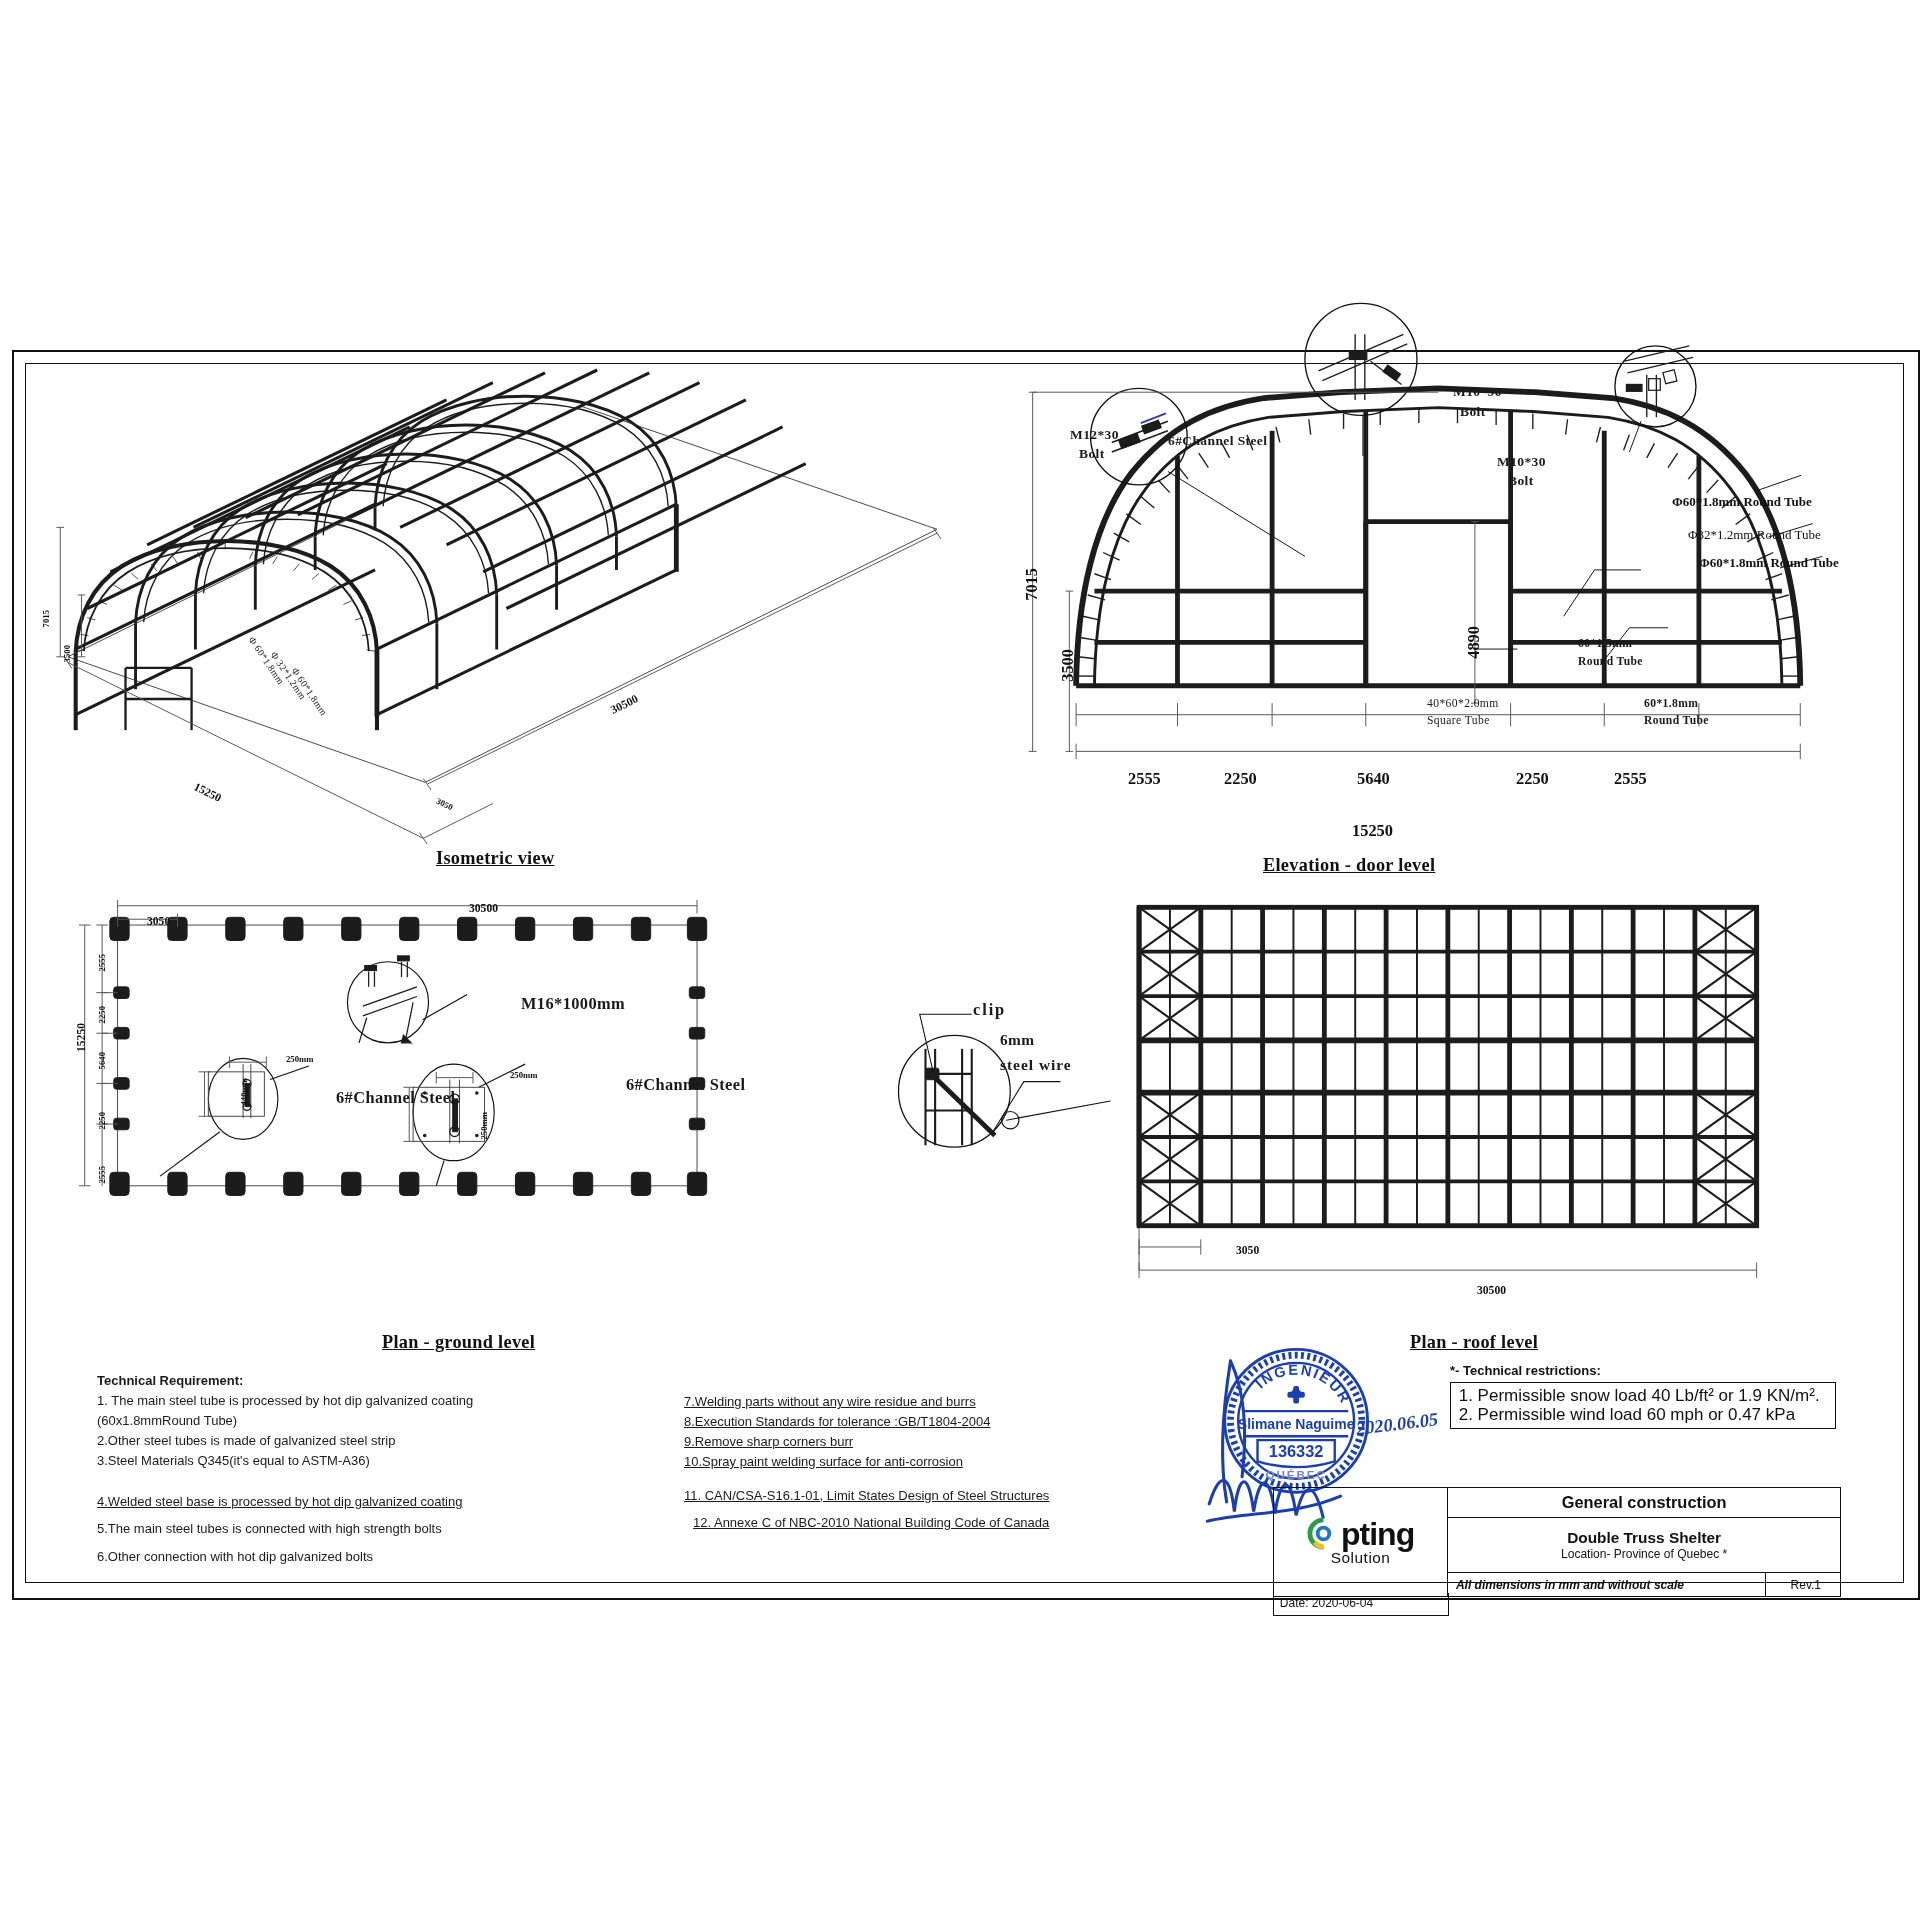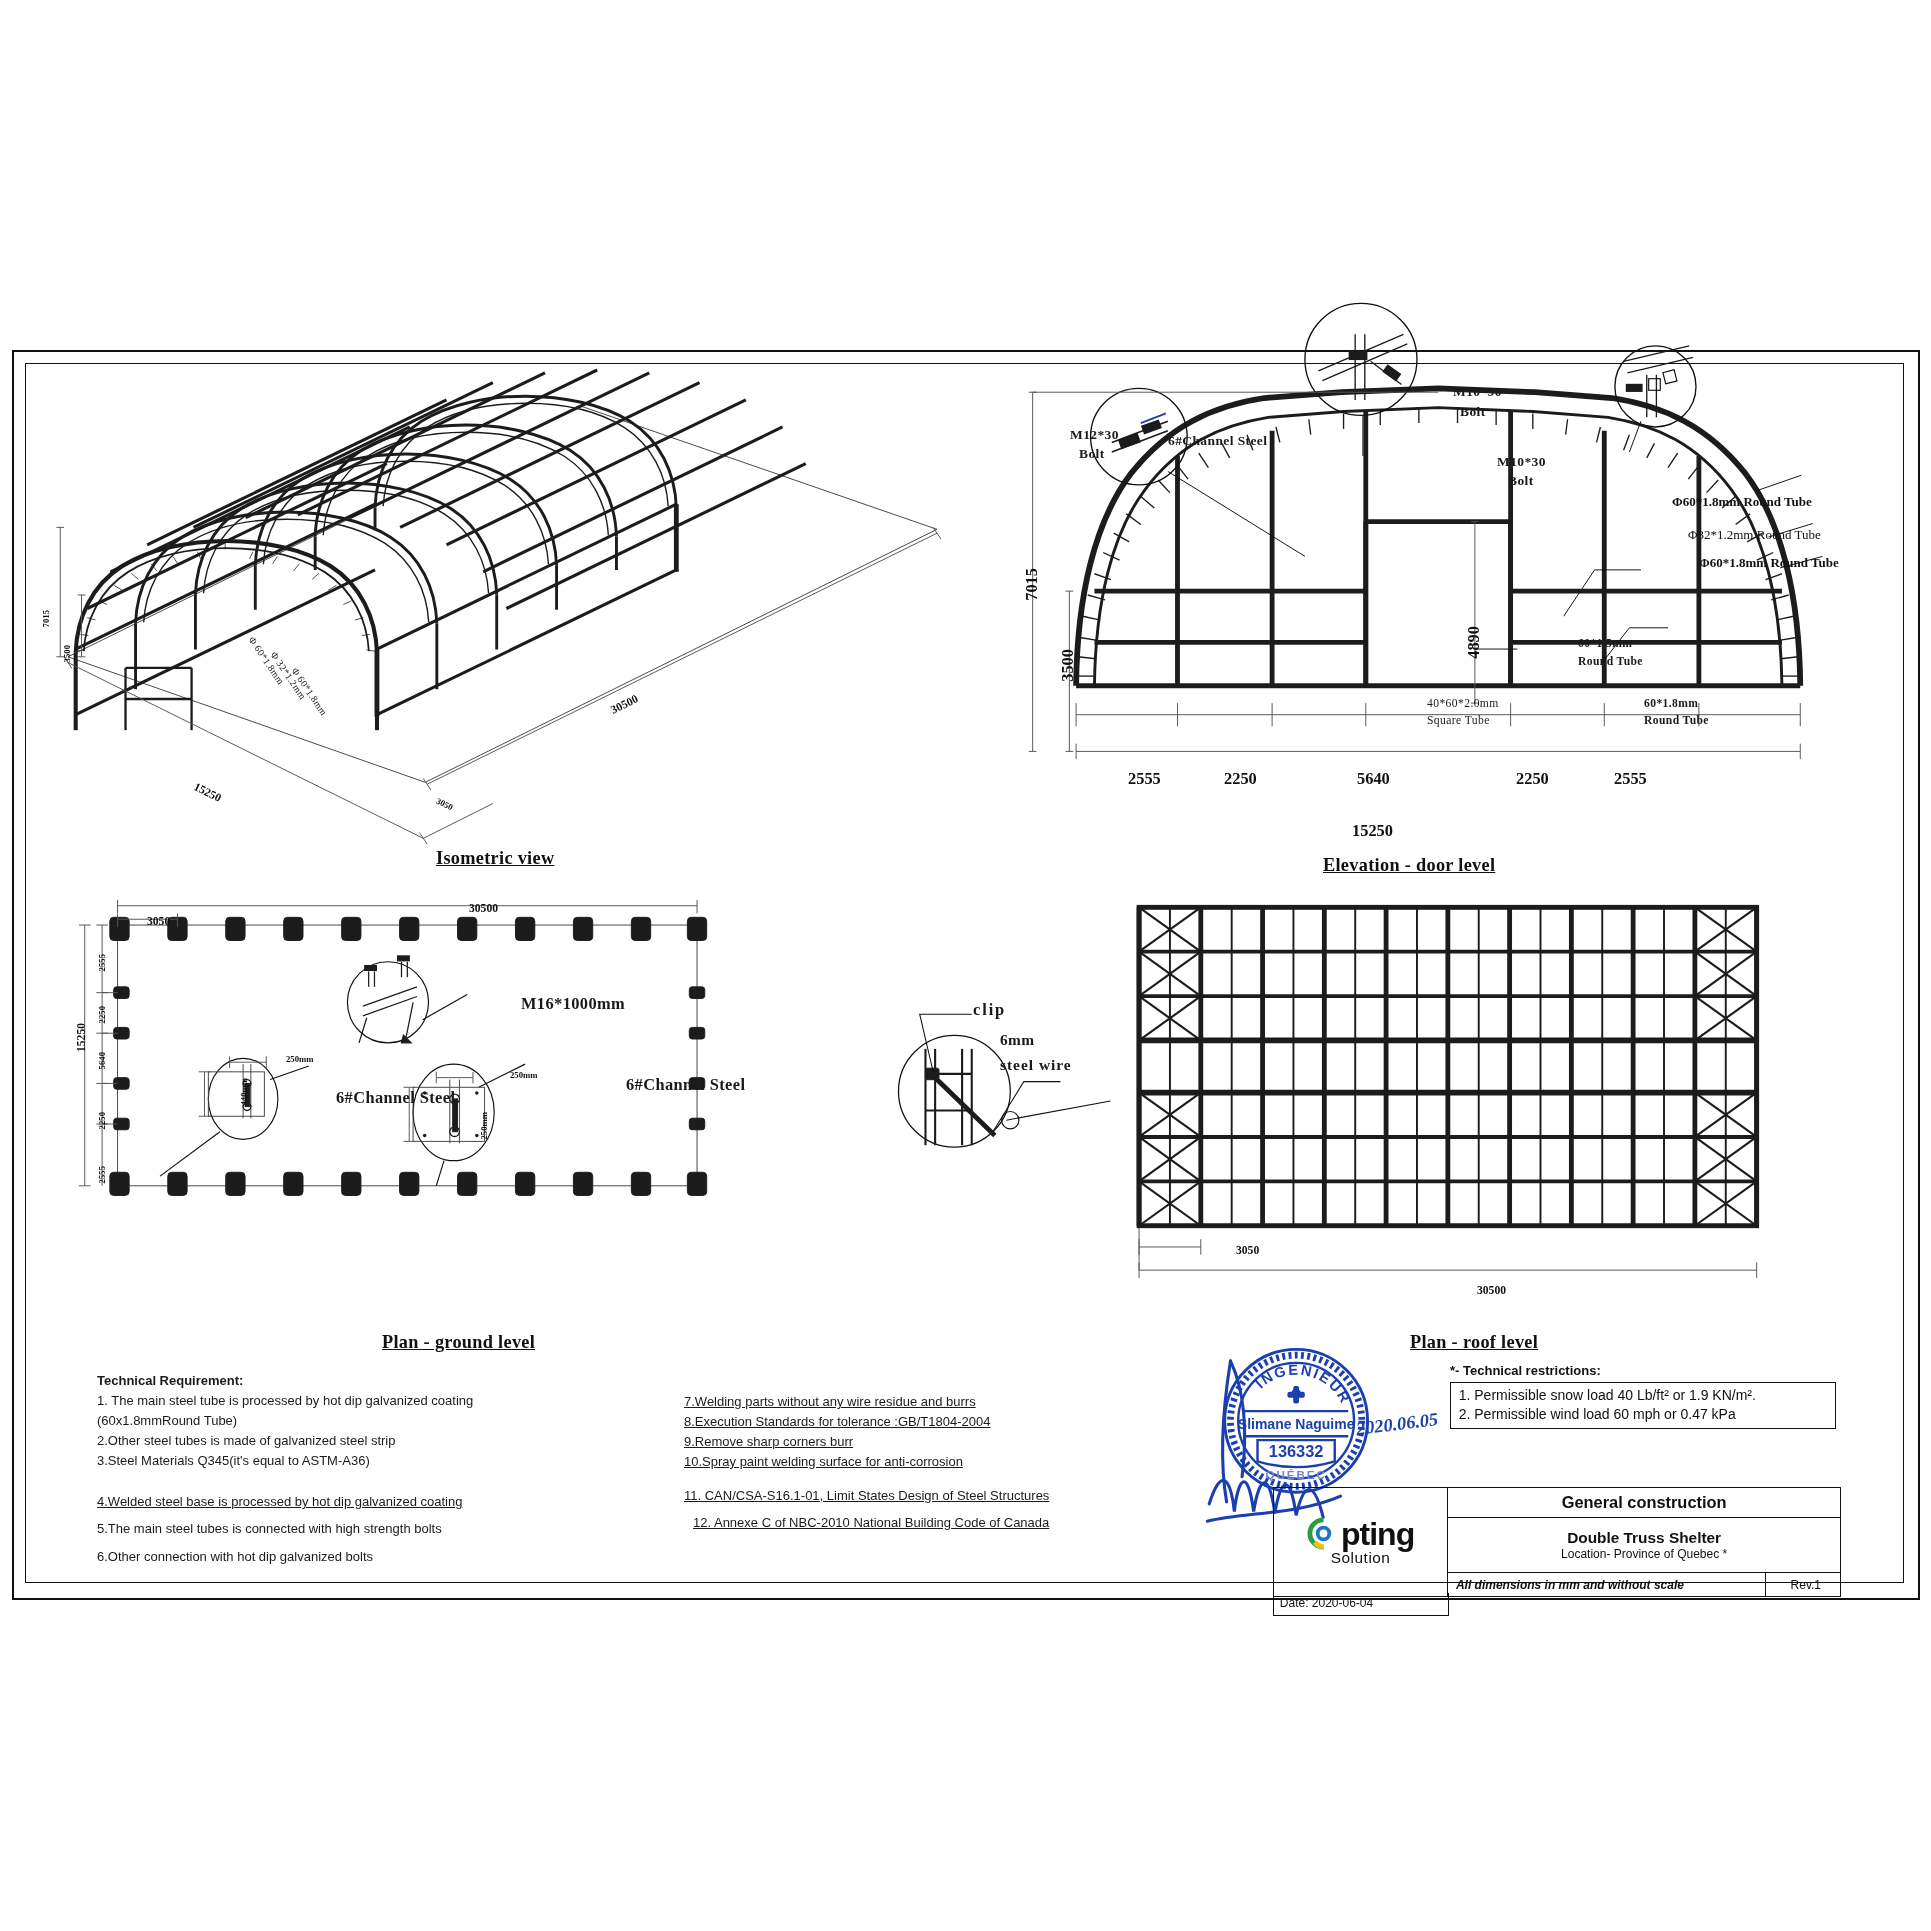--- a/index.html
+++ b/index.html
@@ -26,21 +26,21 @@
 
   .spec{font-family:"Liberation Serif",serif;font-size:13px;font-weight:bold;white-space:nowrap;}
   .spec.thin{font-weight:normal;}
 
   
   .notes{font-family:"Liberation Sans",sans-serif;font-size:13px;line-height:20px;color:#1b1b1b;}
   .note-line{white-space:nowrap;}
 
   
   .restr-title{font-family:"Liberation Sans",sans-serif;font-weight:bold;font-size:13px;}
-  .restr-box{border:1.4px solid #111;padding:2.9px 7.7px 3.9px 7.7px;font-size:14px;line-height:19.3px;}
+  .restr-box{border:1.4px solid #111;padding:2.9px 7.7px 3.9px 7.7px;font-size:17px;line-height:19.3px;}
 
   
   .tb{position:absolute;border-collapse:collapse;}
   .tb td{border:1.4px solid #111;padding:0;vertical-align:middle;}
   .tb .ttl{font-weight:bold;font-size:16.4px;text-align:center;}
   .tb .sub{font-weight:bold;font-size:15.4px;text-align:center;}
   .tb .loc{font-size:12px;text-align:center;}
   .tb .small{font-size:12px;padding-left:5.8px;}
   .tb .ital{font-size:12px;font-style:italic;font-weight:bold;padding-left:7.7px;margin-top:7px;}
 
@@ -392,21 +392,21 @@
   <div class="abs dim vert" style="left:1058px;top:649px;">3500</div>
   <div class="abs dim vert" style="left:1464px;top:626px;">4890</div>
 
   <div class="abs dim" style="left:1128px;top:769px;">2555</div>
   <div class="abs dim" style="left:1224px;top:769px;">2250</div>
   <div class="abs dim" style="left:1357px;top:769px;">5640</div>
   <div class="abs dim" style="left:1516px;top:769px;">2250</div>
   <div class="abs dim" style="left:1614px;top:769px;">2555</div>
   <div class="abs dim" style="left:1352px;top:821px;">15250</div>
 
-  <div class="abs view-title" style="left:1323px;top:855px;">Elevation - door level</div>
+  <div class="abs view-title" style="left:1263px;top:855px;">Elevation - door level</div>
 
   <div class="abs" style="left:77px;top:898px;">
     <svg width="734" height="367" viewBox="0 0 760 380">
 
       <rect class="thin" x="42" y="28" width="600" height="270" stroke="#555" stroke-width="1.2"></rect>
 
       <g class="fillDark">
         <rect x="34" y="20" width="20" height="24" rx="4"></rect>
         <rect x="94" y="20" width="20" height="24" rx="4"></rect>
         <rect x="154" y="20" width="20" height="24" rx="4"></rect>

